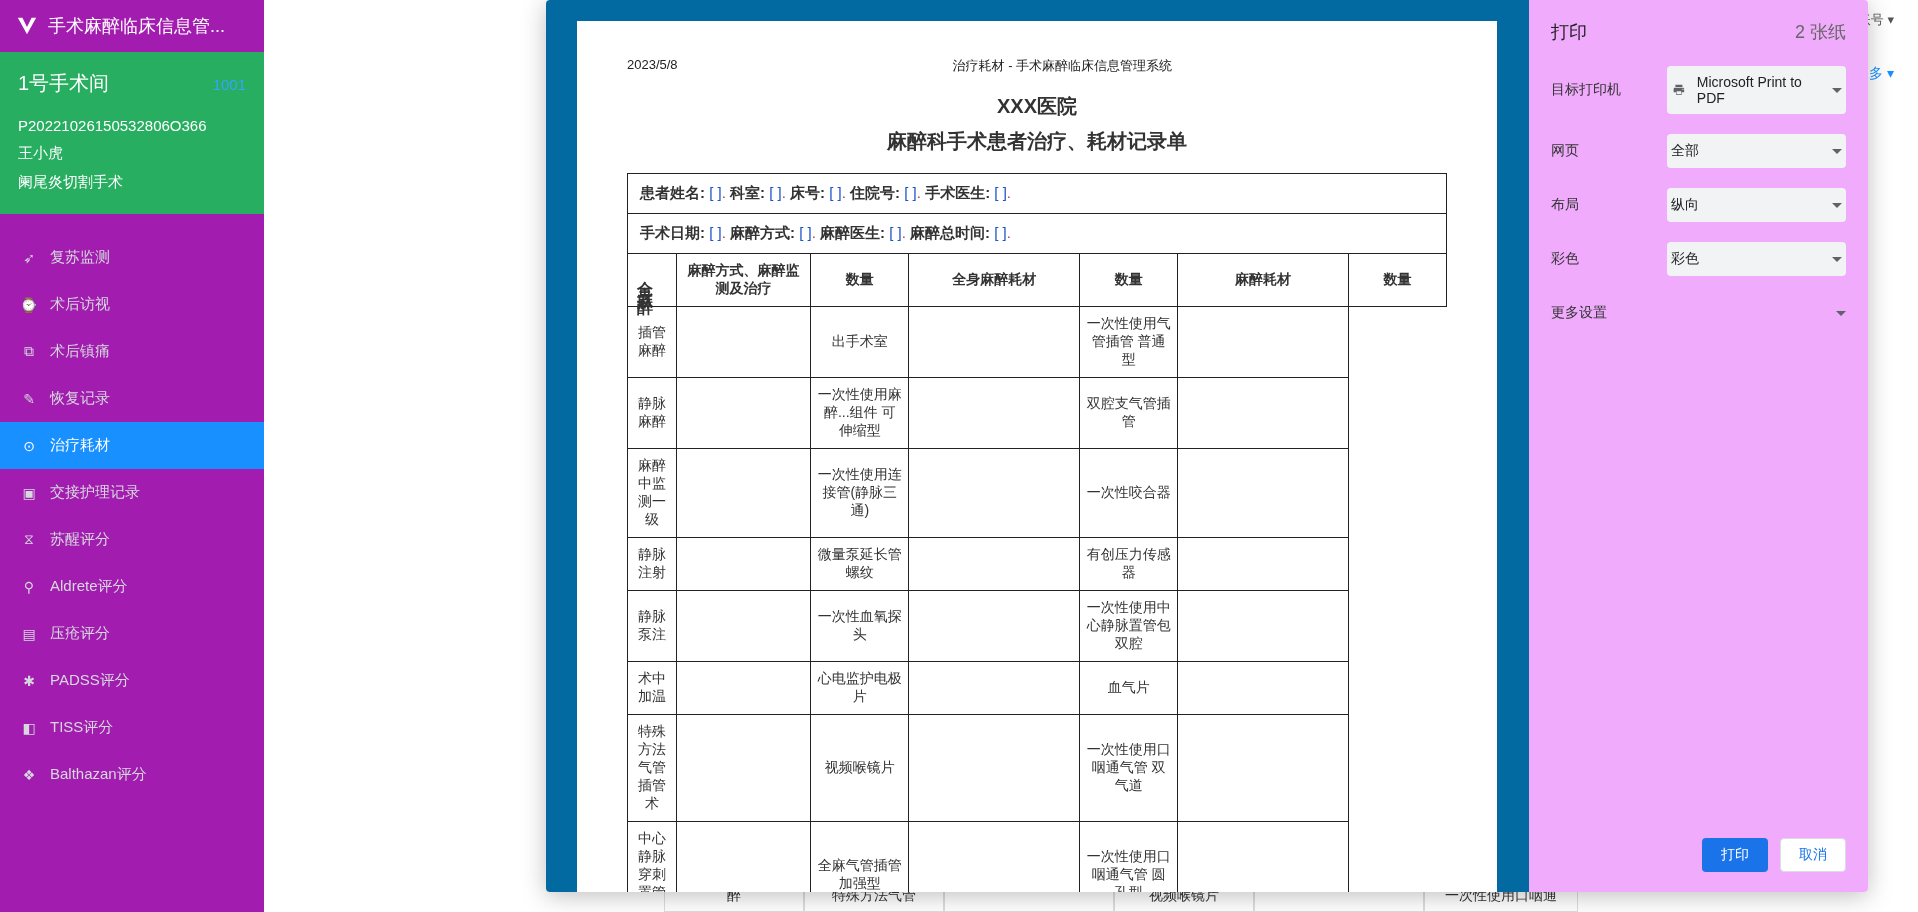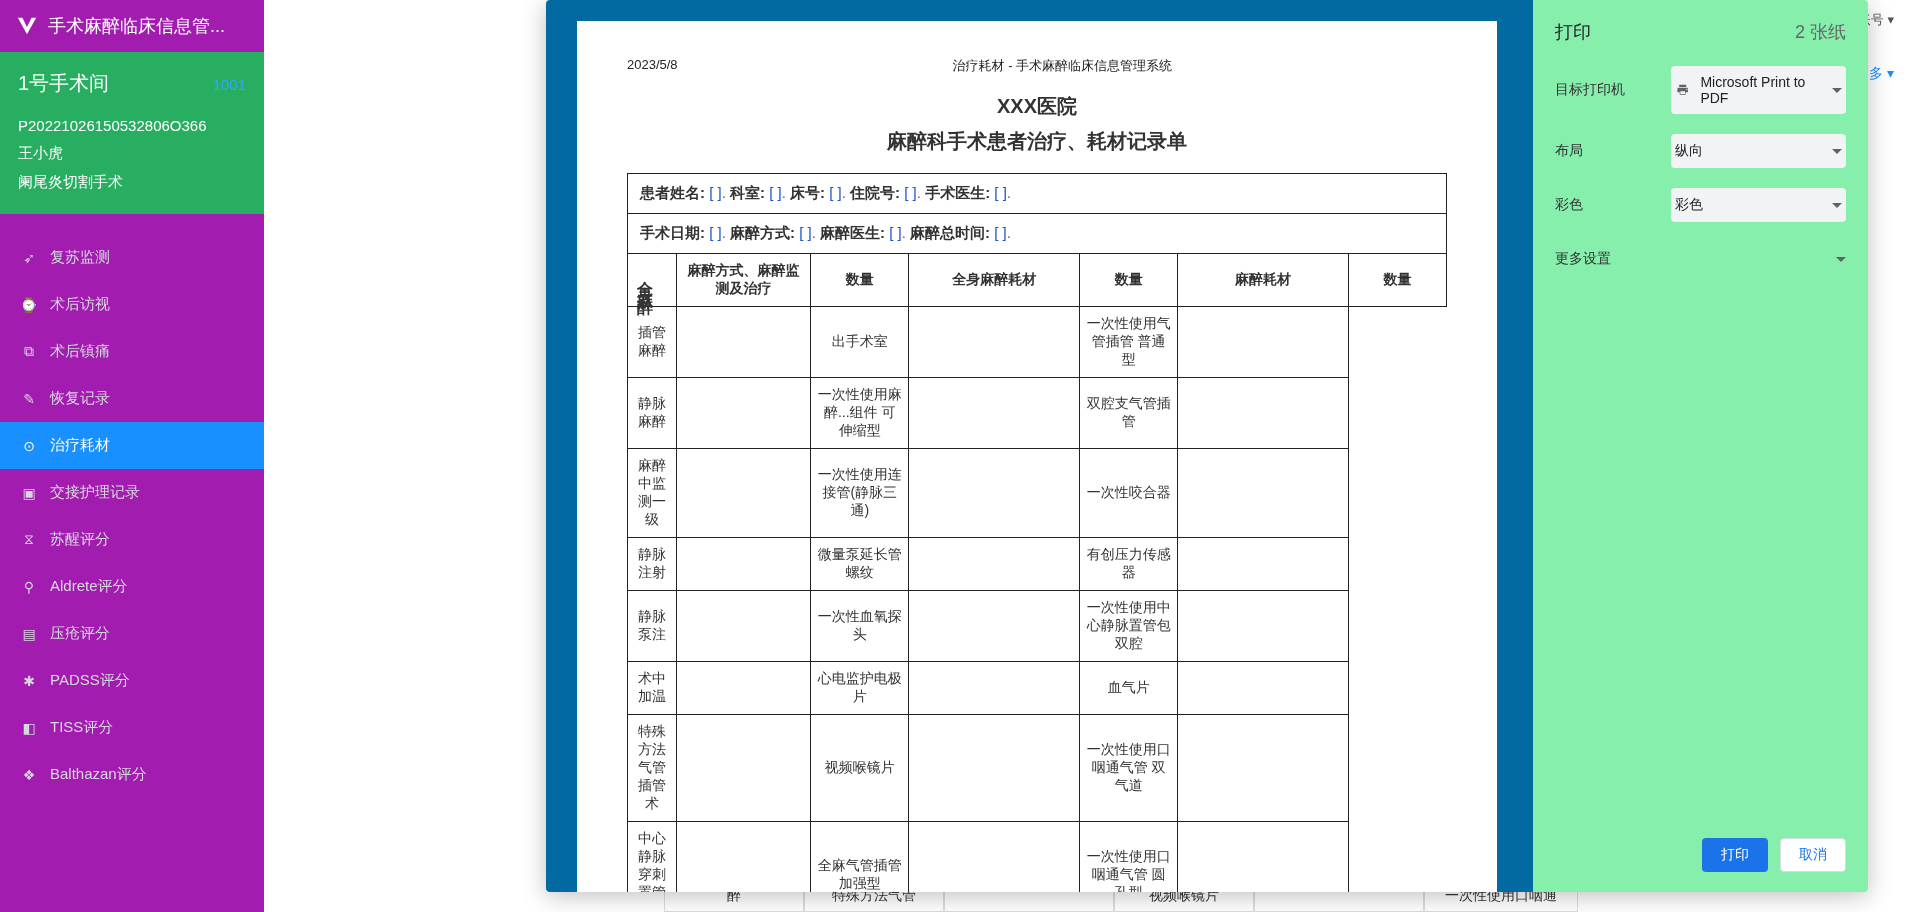--- a/index.html
+++ b/index.html
@@ -42,21 +42,21 @@
 .info-table { width: 100%; border-collapse: collapse; }
 .info-table th, .info-table td { border: 1px solid #222; padding: 8px 6px; font-size: 14px; text-align: center; vertical-align: middle; }
 .info-row td { text-align: left; padding: 10px 12px; font-size: 15px; }
 .label-span { font-weight: bold; }
 .bracket { color: #1e54c9; }
 .comma { color: #c0392b; }
 .rot { writing-mode: vertical-rl; text-orientation: upright; font-size: 16px; font-weight: bold; letter-spacing: 6px; }
 .hdr th { font-weight: bold; }
 
 
-.settings-pane { width: 340px; border-left: 5px solid #0369a1; display: flex; flex-direction: column; padding: 20px 22px; font-size: 14px; color: #222; background: #86efac; }
+.settings-pane { width: 340px; border-left: 1px solid #0369a1; display: flex; flex-direction: column; padding: 20px 22px; font-size: 14px; color: #222; background: #f0abfc; }
 .settings-head { display: flex; justify-content: space-between; align-items: center; margin-bottom: 22px; }
 .settings-head .title { font-size: 18px; }
 .settings-head .pages { color: #666; font-size: 18px; }
 .setting-row { display: flex; align-items: center; justify-content: space-between; margin-bottom: 20px; }
 .setting-label { width: 80px; color: #333; }
 .setting-ctrl { flex: 1; margin-left: 36px; display: flex; align-items: center; background: #f1f3f4; border-radius: 4px; padding: 8px 4px; cursor: pointer; justify-content: space-between; }
 .setting-ctrl .txt { display: flex; align-items: center; gap: 10px; }
 .caret { width: 0; height: 0; border-left: 5px solid transparent; border-right: 5px solid transparent; border-top: 5px solid #5f6368; }
 .more-row { display: flex; justify-content: space-between; align-items: center; cursor: pointer; padding: 8px 0; color: #333; }
 .more-row .chev { transform: rotate(0deg); }
@@ -293,20 +293,29 @@
             <span class="txt">
               <svg class="printer-icon" viewBox="0 0 24 24">
                   <path fill="#5f6368" d="M19 8H5c-1.1 0-2 .9-2 2v6h4v4h10v-4h4v-6c0-1.1-.9-2-2-2zm-3 11H8v-5h8v5zm3-7c-.55 0-1-.45-1-1s.45-1 1-1 1 .45 1 1-.45 1-1 1zM18 3H6v4h12V3z"></path>
                 </svg>
               <span>Microsoft Print to PDF</span>
             </span>
             <span class="caret"></span>
           </div>
         </div>
         <div class="setting-row">
+          <span class="setting-label">网页</span>
+          <div class="setting-ctrl">
+            <span class="txt">
+                <span>全部</span>
+              </span>
+            <span class="caret"></span>
+          </div>
+        </div>
+        <div class="setting-row">
           <span class="setting-label">布局</span>
           <div class="setting-ctrl">
             <span class="txt">
                 <span>纵向</span>
               </span>
             <span class="caret"></span>
           </div>
         </div>
         <div class="setting-row">
           <span class="setting-label">彩色</span>

